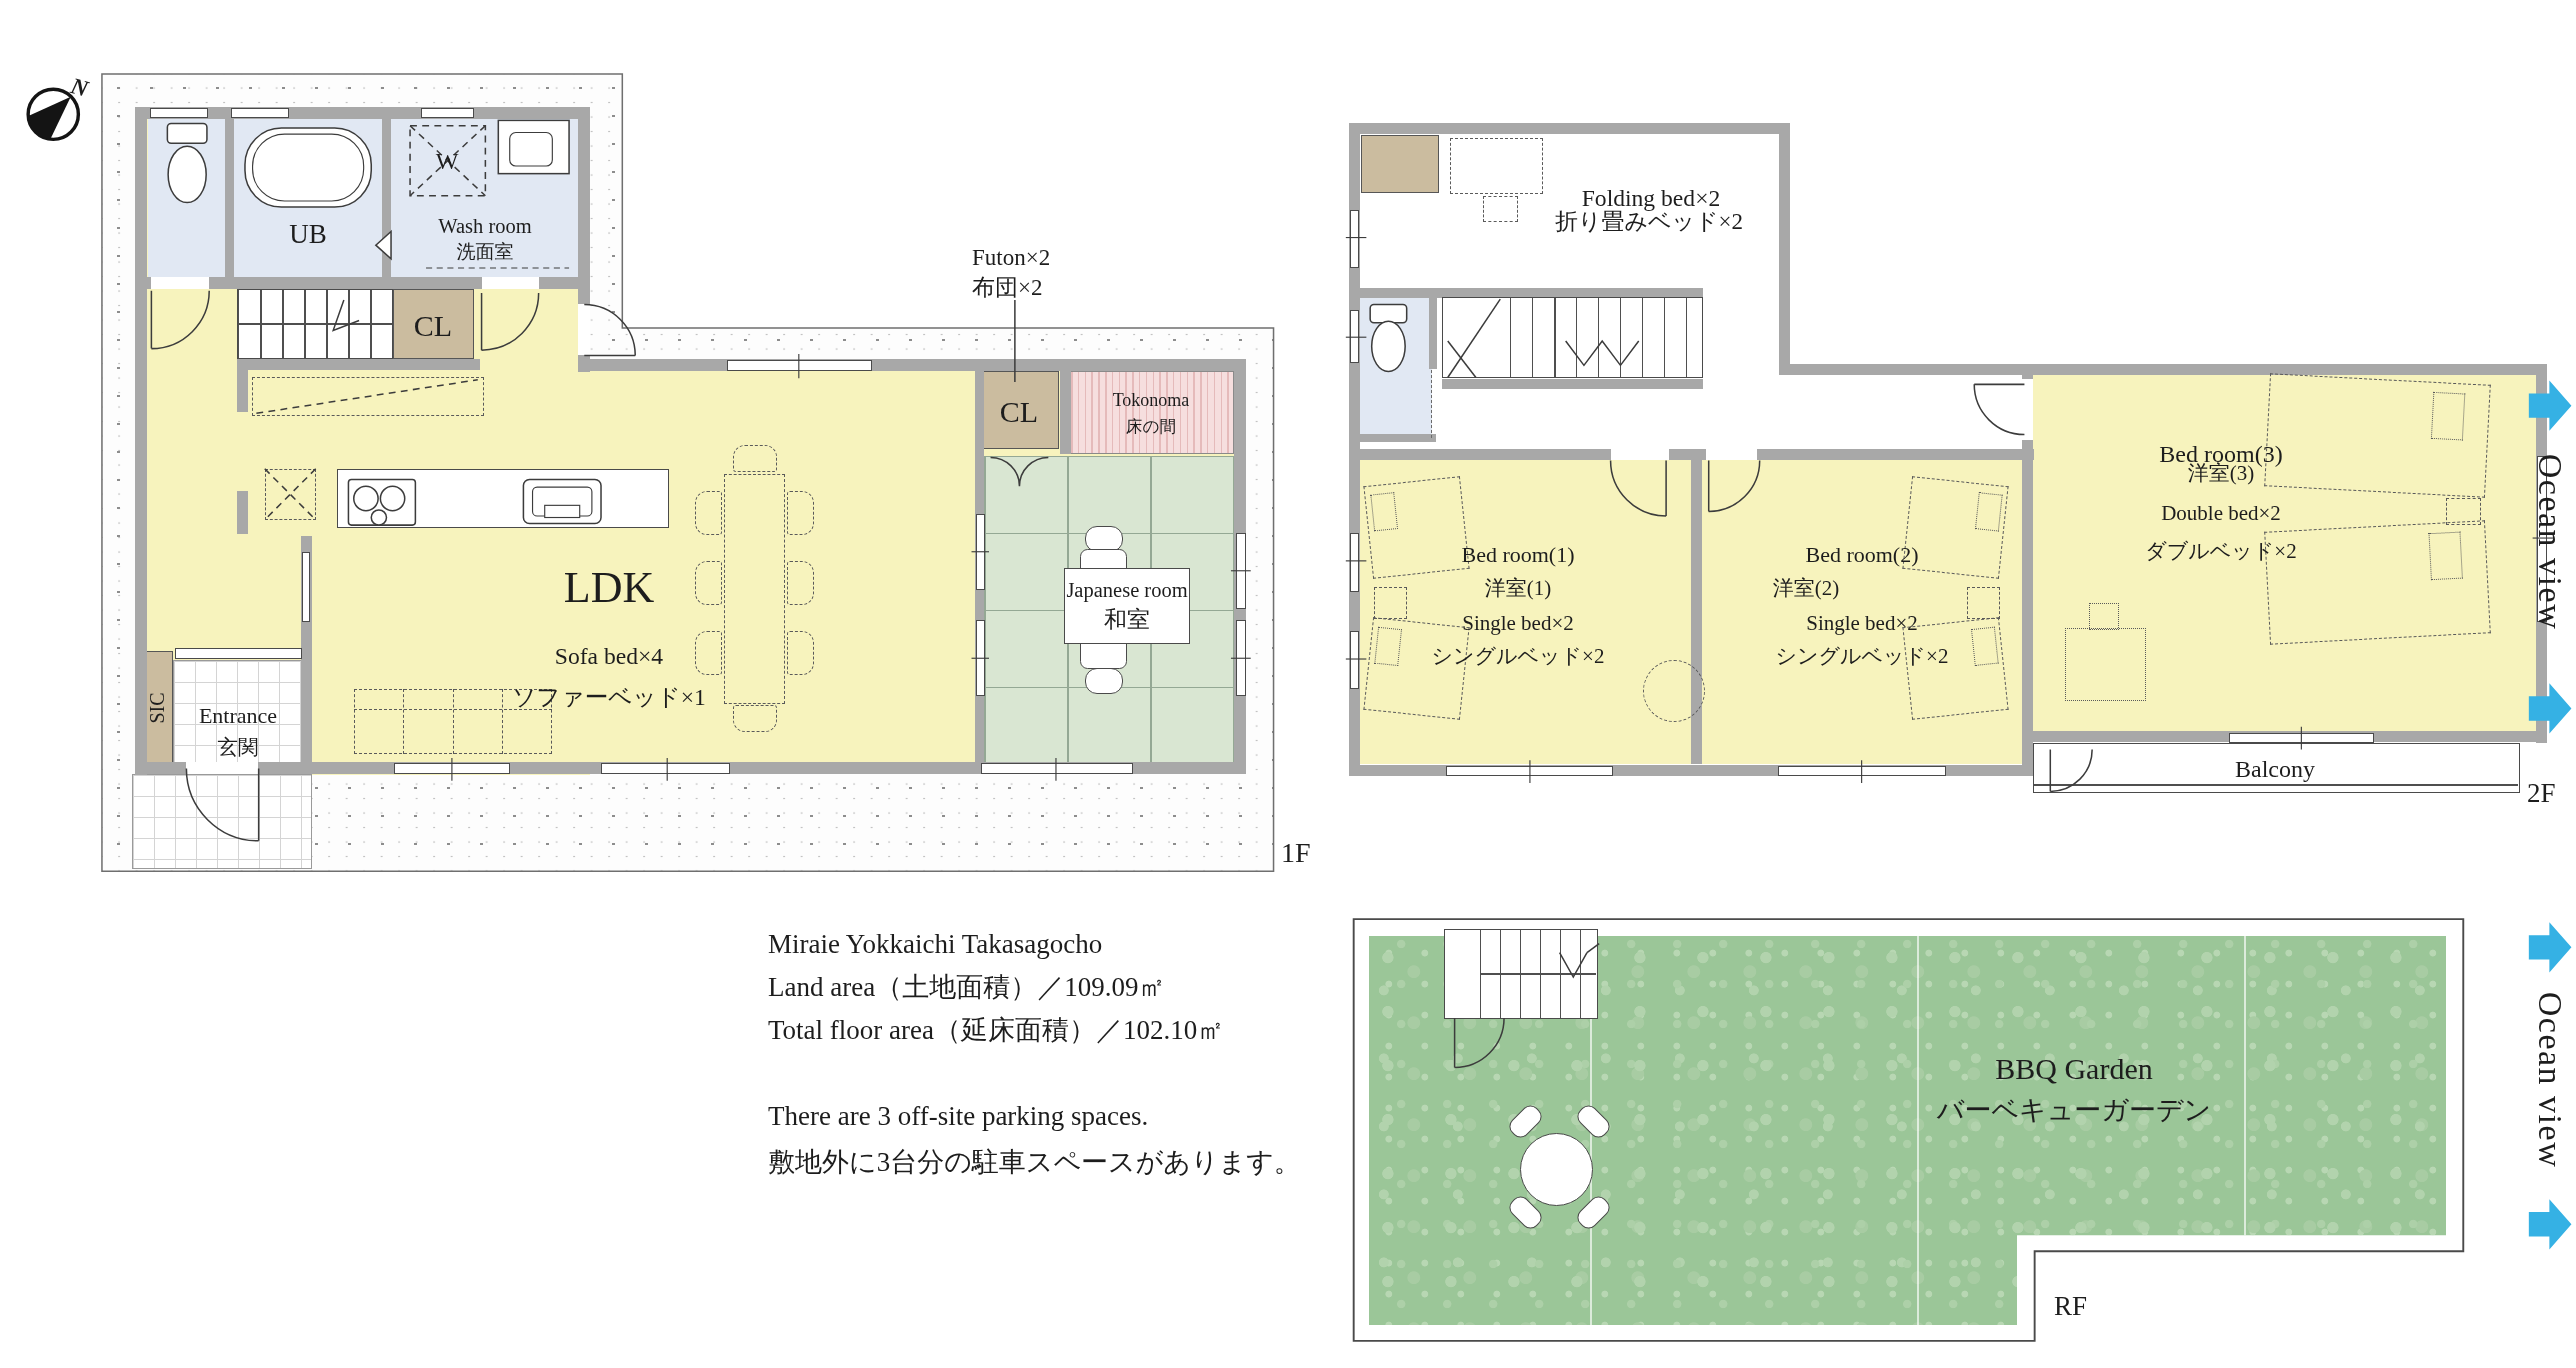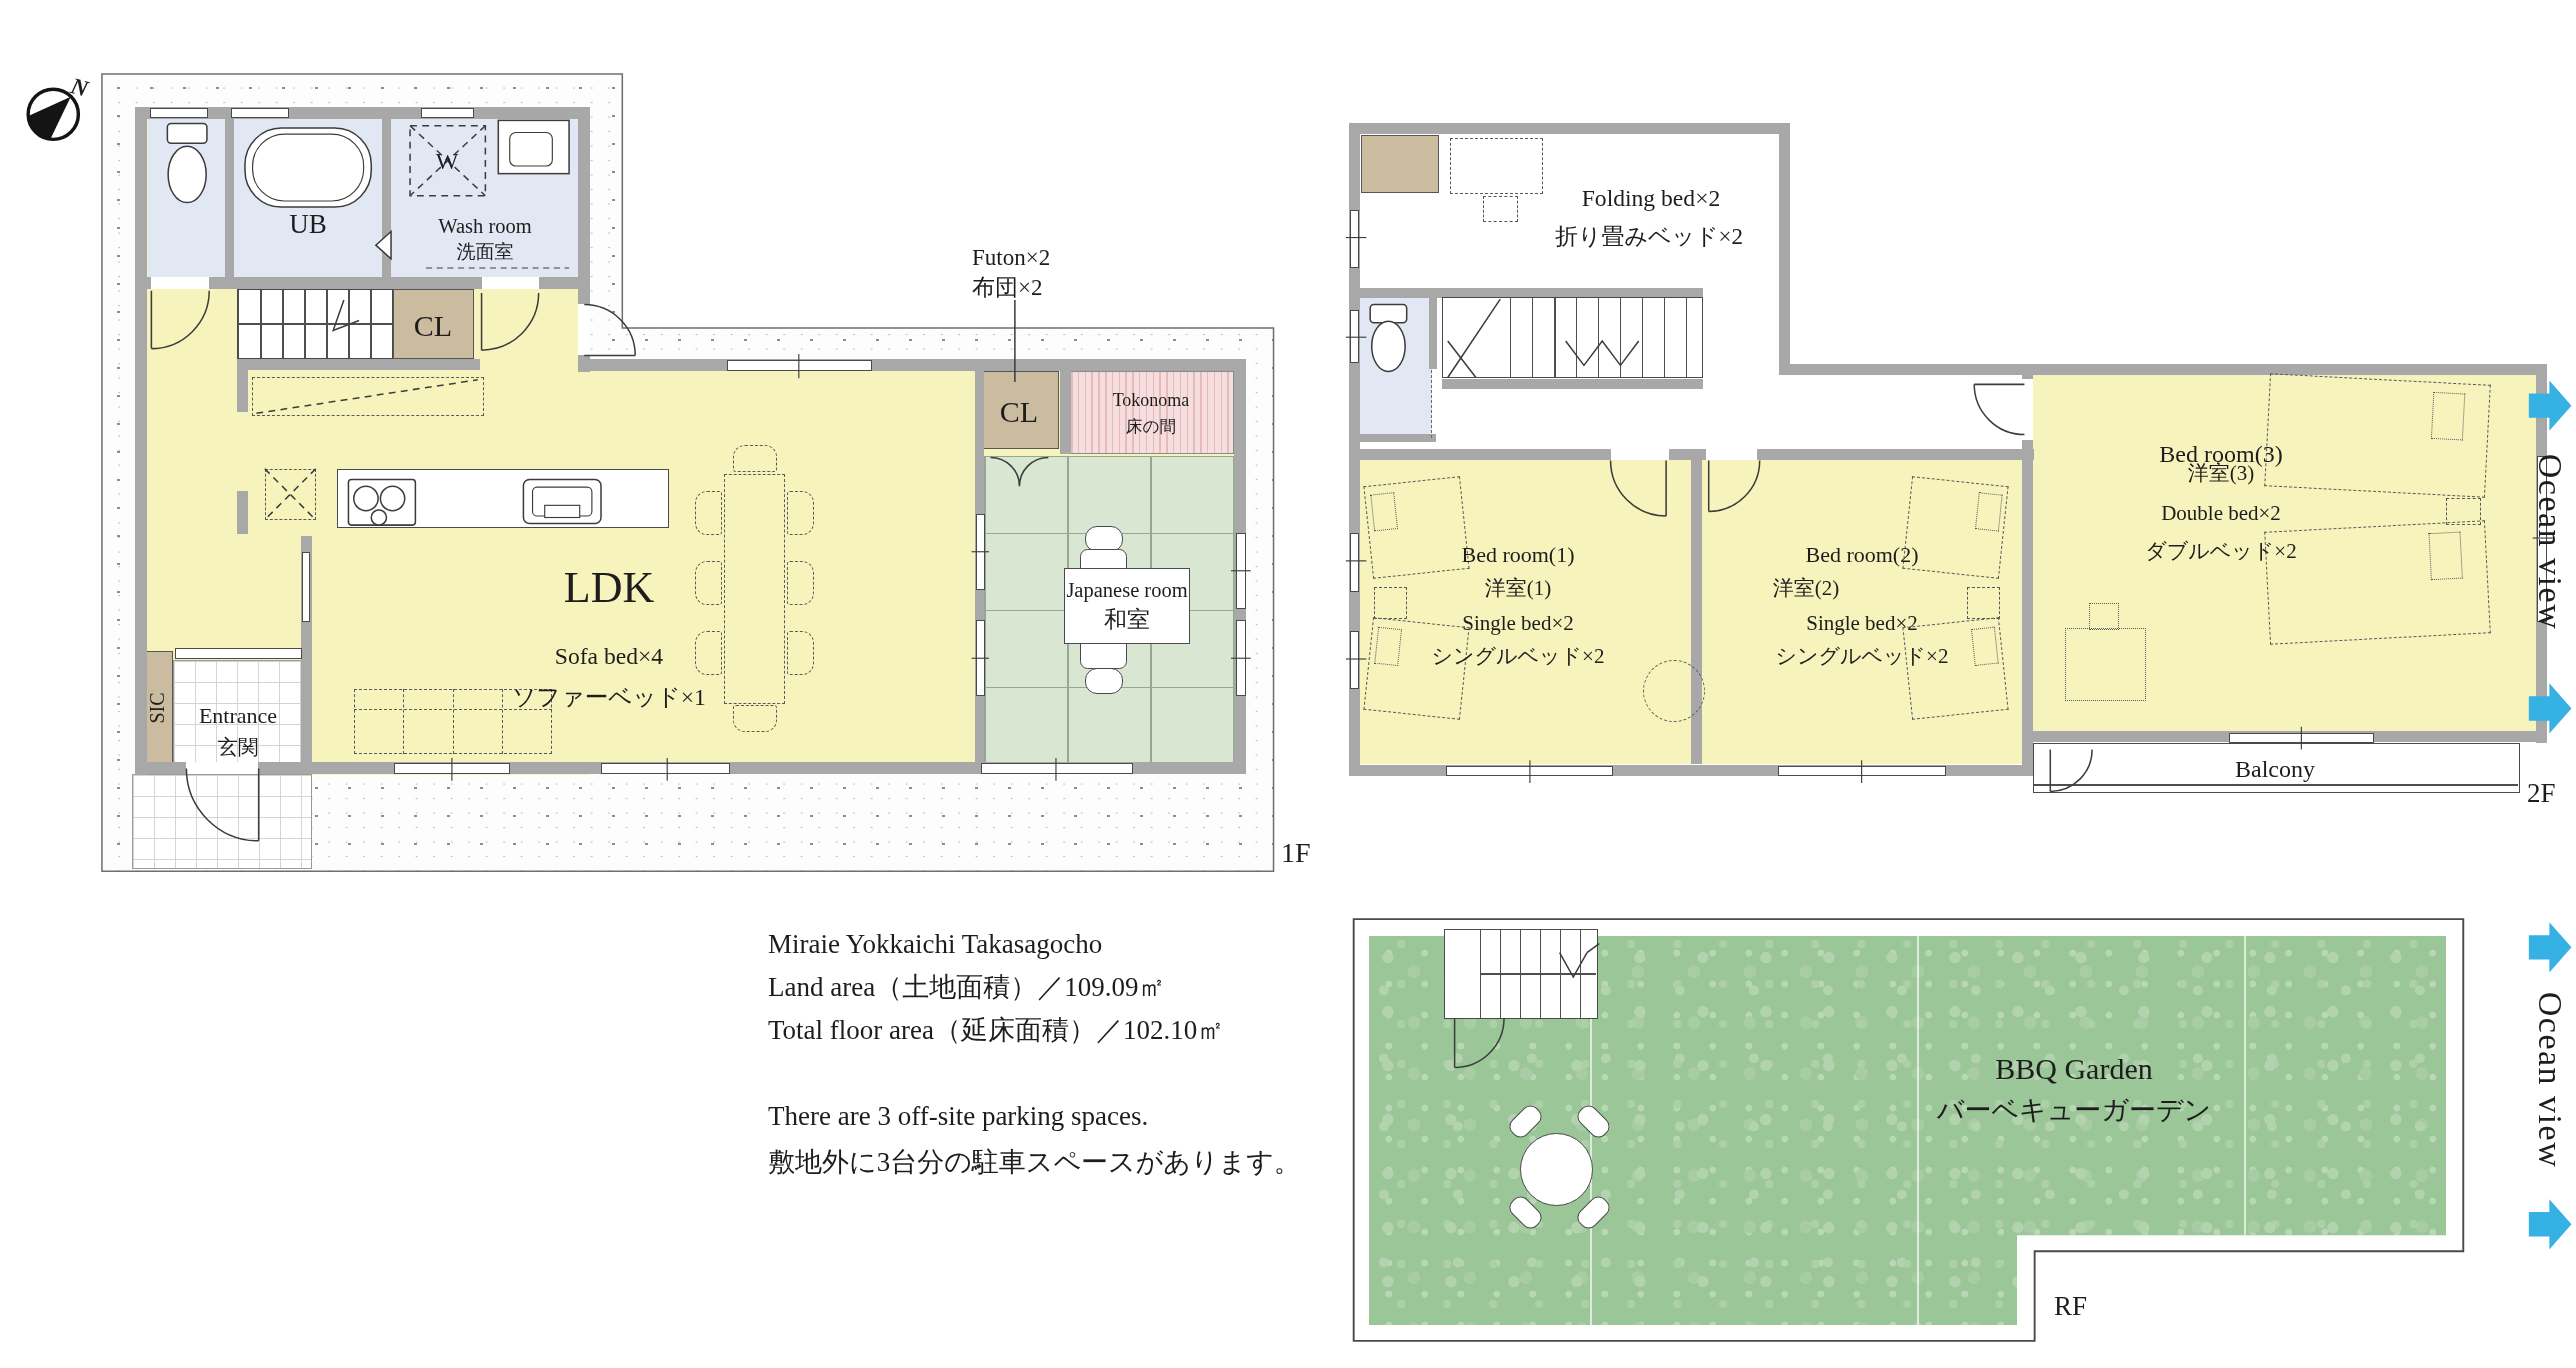--- a/index.html
+++ b/index.html
@@ -300,42 +300,42 @@
   <g fill="#35b1e4" stroke="none">
     <path d="M3324,517 H3351 V500 L3380,533 L3351,566 V549 H3324 Z"></path>
     <path d="M3324,915 H3351 V898 L3380,931 L3351,964 V947 H3324 Z"></path>
     <path d="M3324,1229 H3351 V1212 L3380,1245 L3351,1278 V1261 H3324 Z"></path>
     <path d="M3324,1593 H3351 V1576 L3380,1609 L3351,1642 V1625 H3324 Z"></path>
   </g>
 </svg>
 
 <div class="lbll" style="left:71px;top:75px;font-size:23px;font-weight:bold;font-style:italic;transform:rotate(15deg)">N</div>
 
-<div class="lbl" style="left:308px;top:225px;font-size:27px">UB</div>
+<div class="lbl" style="left:308px;top:235px;font-size:27px">UB</div>
 <div class="lbl" style="left:485px;top:226px;font-size:20.5px">Wash room</div>
 <div class="lbl" style="left:485px;top:252px;font-size:19px">洗面室</div>
 <div class="lbl" style="left:447px;top:161px;font-size:24px">W</div>
 <div class="lbl" style="left:433px;top:325px;font-size:30px">CL</div>
 <div class="lbl" style="left:609px;top:588px;font-size:44px">LDK</div>
 <div class="lbl" style="left:609px;top:657px;font-size:23.6px">Sofa bed×4</div>
 <div class="lbl" style="left:609px;top:698px;font-size:23.6px">ソファーベッド×1</div>
 <div class="lbll" style="left:972px;top:245px;font-size:23px">Futon×2</div>
 <div class="lbll" style="left:972px;top:275px;font-size:23px">布団×2</div>
 <div class="lbl" style="left:1019px;top:411px;font-size:30px">CL</div>
 <div class="lbl" style="left:1151px;top:401px;font-size:18px">Tokonoma</div>
 <div class="lbl" style="left:1151px;top:427px;font-size:16.7px">床の間</div>
 <div class="lbl" style="left:1127px;top:590px;font-size:20.5px">Japanese room</div>
 <div class="lbl" style="left:1127px;top:620px;font-size:23px">和室</div>
 <div class="lbl" style="left:238px;top:716px;font-size:22px">Entrance</div>
 <div class="lbl" style="left:238px;top:747px;font-size:20.5px">玄関</div>
 <div class="lbl" style="left:157px;top:708px;font-size:20px;transform:translate(-50%,-50%) rotate(-90deg)">SIC</div>
 <div class="lbll" style="left:1281px;top:838px;font-size:28px">1F</div>
 
 <div class="lbl" style="left:1651px;top:199px;font-size:23.6px">Folding bed×2</div>
-<div class="lbl" style="left:1649px;top:237px;font-size:23px">折り畳みベッド×2</div>
+<div class="lbl" style="left:1649px;top:222px;font-size:23px">折り畳みベッド×2</div>
 <div class="lbl" style="left:1518px;top:555px;font-size:22px">Bed room(1)</div>
 <div class="lbl" style="left:1518px;top:589px;font-size:21px">洋室(1)</div>
 <div class="lbl" style="left:1518px;top:624px;font-size:21px">Single bed×2</div>
 <div class="lbl" style="left:1518px;top:657px;font-size:21px">シングルベッド×2</div>
 <div class="lbl" style="left:1862px;top:555px;font-size:22px">Bed room(2)</div>
 <div class="lbl" style="left:1806px;top:589px;font-size:21px">洋室(2)</div>
 <div class="lbl" style="left:1862px;top:624px;font-size:21px">Single bed×2</div>
 <div class="lbl" style="left:1862px;top:657px;font-size:21px">シングルベッド×2</div>
 <div class="lbl" style="left:2221px;top:454px;font-size:24px">Bed room(3)</div>
 <div class="lbl" style="left:2221px;top:474px;font-size:21px">洋室(3)</div>

